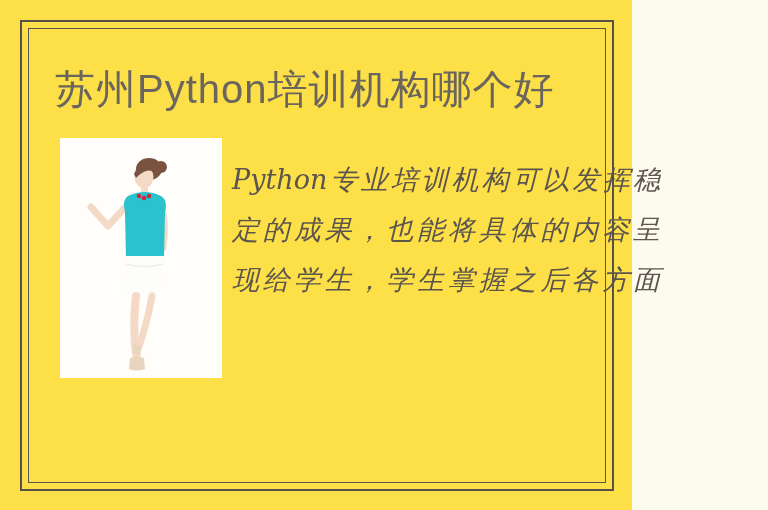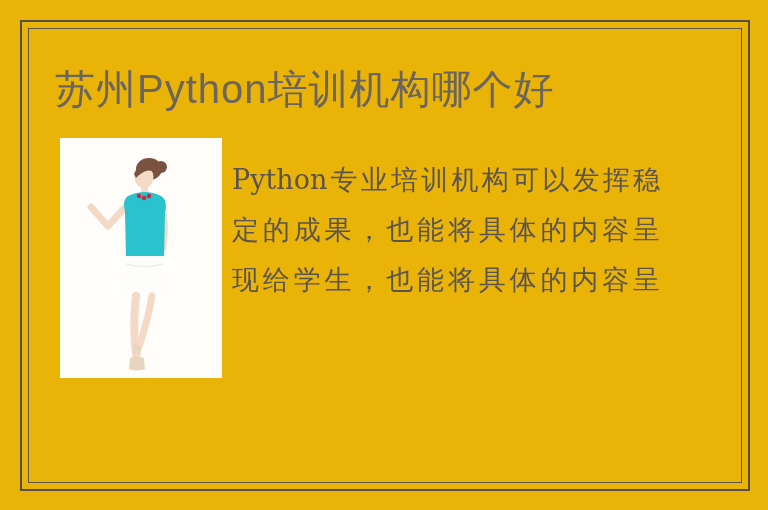--- a/index.html
+++ b/index.html
@@ -6,23 +6,23 @@
     margin: 0;
     padding: 0;
     width: 768px;
     height: 510px;
     background: #fcfbee;
     overflow: hidden;
     font-family: "Liberation Sans", sans-serif;
   }
   .page {
     position: relative;
-    width: 768px;
+    width: 632px;
     height: 510px;
-    background: #eab308;
+    background: #fde047;
   }
   .frame-outer {
     position: absolute;
     left: 20px; top: 20px; right: 18px; bottom: 19px;
     border: 2px solid #55514a;
     pointer-events: none;
   }
   .frame-inner {
     position: absolute;
     left: 28px; top: 28px; right: 26px; bottom: 27px;
@@ -59,20 +59,21 @@
     font-size: 27px;
     line-height: 50px;
     font-family: "DejaVu Serif", "Liberation Serif", serif;
   }
   .body-line {
     height: 50px;
     text-align: justify;
     text-align-last: justify;
     -moz-text-align-last: justify;
     white-space: nowrap;
+    font-style: italic;
   }
 </style>
 </head>
 <body>
 
 <div class="page">
 
   <div class="frame-outer"></div>
   <div class="frame-inner"></div>
 
@@ -109,16 +110,16 @@
       <path d="M76,158 Q72,192 77,222" fill="none" stroke-width="8" stroke-linecap="round" stroke="#f3d9c6"></path>
 
       <path d="M70,220 Q77,217 84,220 L85,231 Q76,234 69,231 Z" fill="#e8d5bf"></path>
       <path d="M74,206 L82,209 L80,217 L73,215 Z" fill="#e8d5bf"></path>
     </svg>
   </div>
 
   <div class="body-text">
     <div class="body-line">Python专业培训机构可以发挥稳</div>
     <div class="body-line">定的成果，也能将具体的内容呈</div>
-    <div class="body-line">现给学生，也能将具体的内容呈</div>
+    <div class="body-line">现给学生，学生掌握之后各方面</div>
   </div>
 
 </div>
 
 </body></html>

